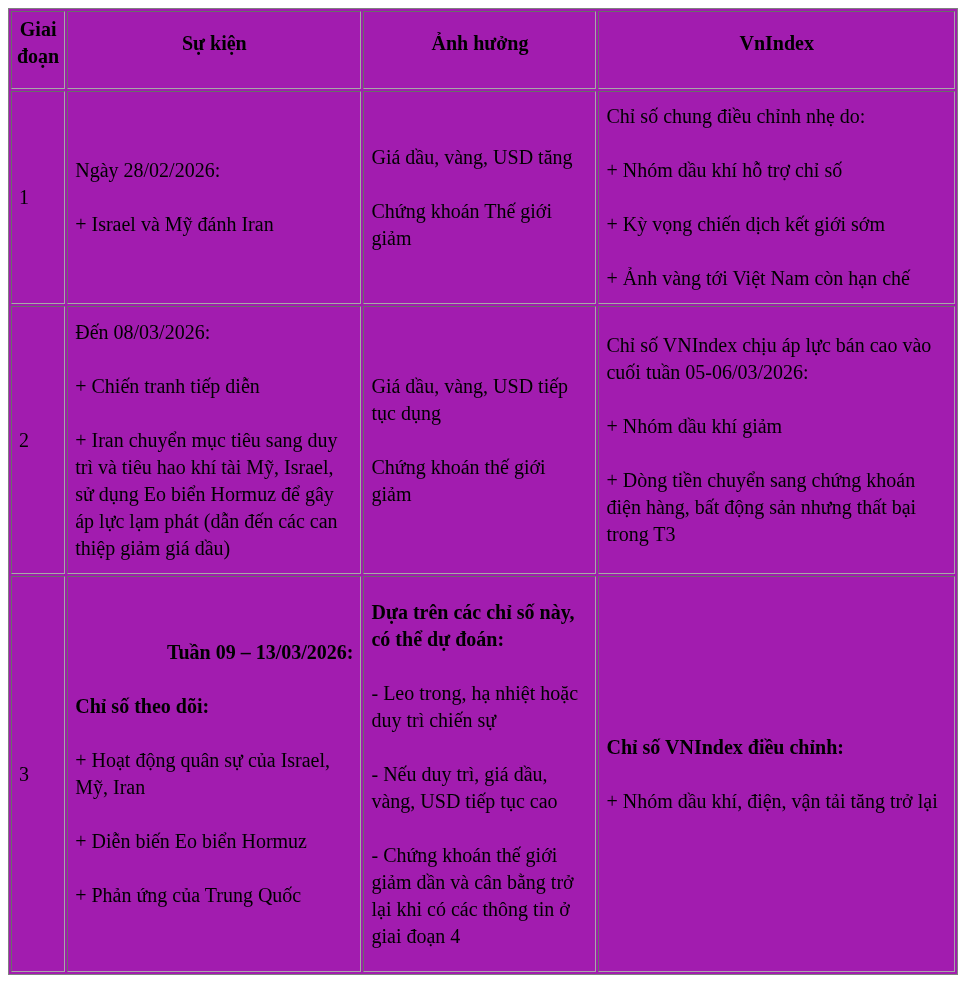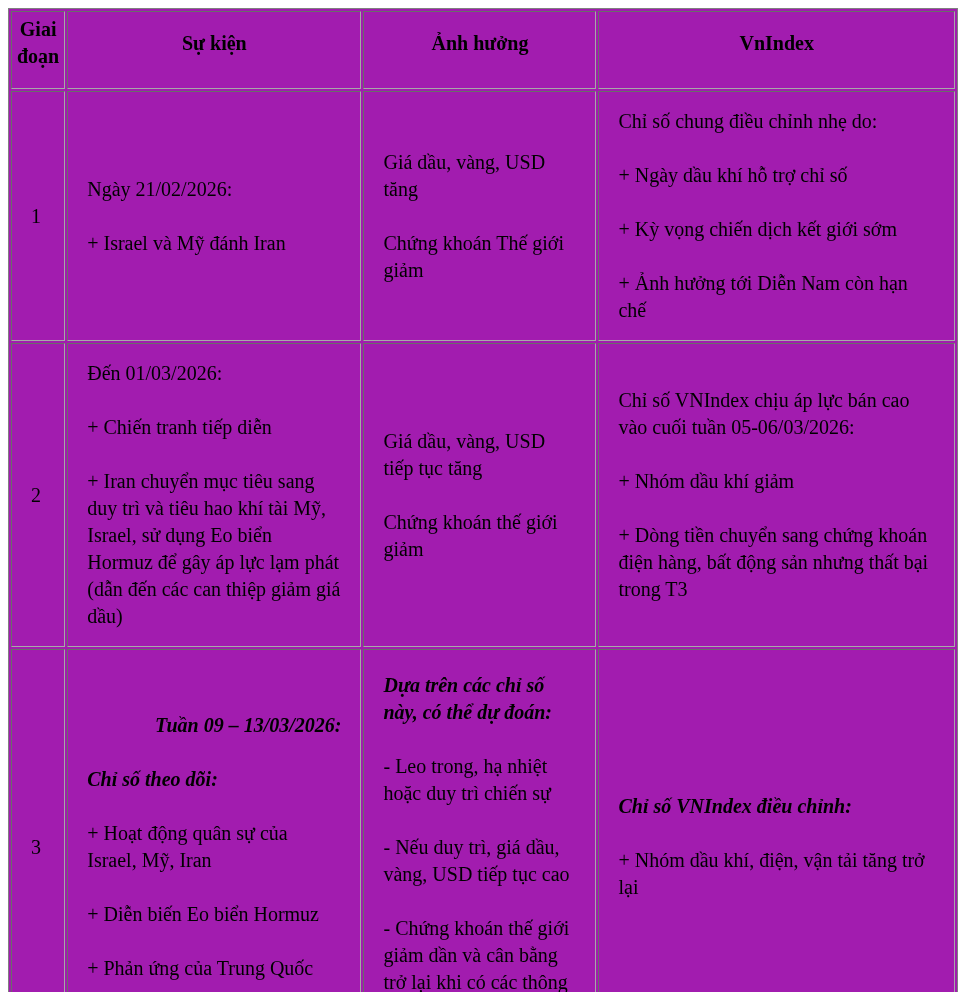--- a/index.html
+++ b/index.html
@@ -38,26 +38,26 @@
   th {
     font-weight: bold;
     text-align: center;
     padding-bottom: 14px;
   }
   thead tr { height: 78px; }
   tbody tr:nth-child(1) { height: 213px; }
   tbody tr:nth-child(2) { height: 268px; }
   tbody tr:nth-child(3) { height: 396px; }
   td p, th p {
-    margin: 16px;
+    margin: 4px;
   }
   td p + p {
     margin-top: 27px;
   }
-  p.bold { font-weight: bold; font-style: italic; }
+  p.bold { font-weight: bold; }
   p.center { text-align: right; }
 </style>
 </head>
 <body>
 
 <table class="doc-table">
   <colgroup>
     <col class="col-stage">
     <col class="col-events">
     <col class="col-impact">
@@ -70,45 +70,45 @@
       <th>Ảnh hưởng</th>
       <th>VnIndex</th>
     </tr>
   </thead>
   <tbody>
       <tr>
         <td>
           <p>1</p>
         </td>
         <td>
-          <p>Ngày 21/02/2026:</p>
+          <p>Ngày 28/02/2026:</p>
           <p>+ Israel và Mỹ đánh Iran</p>
         </td>
         <td>
           <p>Giá dầu, vàng, USD tăng</p>
           <p>Chứng khoán Thế giới giảm</p>
         </td>
         <td>
           <p>Chỉ số chung điều chỉnh nhẹ do:</p>
-          <p>+ Ngày dầu khí hỗ trợ chỉ số</p>
+          <p>+ Nhóm dầu khí hỗ trợ chỉ số</p>
           <p>+ Kỳ vọng chiến dịch kết giới sớm</p>
-          <p>+ Ảnh hưởng tới Diễn Nam còn hạn chế</p>
+          <p>+ Ảnh vàng tới Việt Nam còn hạn chế</p>
         </td>
       </tr>
       <tr>
         <td>
           <p>2</p>
         </td>
         <td>
-          <p>Đến 01/03/2026:</p>
+          <p>Đến 08/03/2026:</p>
           <p>+ Chiến tranh tiếp diễn</p>
           <p>+ Iran chuyển mục tiêu sang duy trì và tiêu hao khí tài Mỹ, Israel, sử dụng Eo biển Hormuz để gây áp lực lạm phát (dẫn đến các can thiệp giảm giá dầu)</p>
         </td>
         <td>
-          <p>Giá dầu, vàng, USD tiếp tục tăng</p>
+          <p>Giá dầu, vàng, USD tiếp tục dụng</p>
           <p>Chứng khoán thế giới giảm</p>
         </td>
         <td>
           <p>Chỉ số VNIndex chịu áp lực bán cao vào cuối tuần 05-06/03/2026:</p>
           <p>+ Nhóm dầu khí giảm</p>
           <p>+ Dòng tiền chuyển sang chứng khoán điện hàng, bất động sản nhưng thất bại trong T3</p>
         </td>
       </tr>
       <tr>
         <td>

